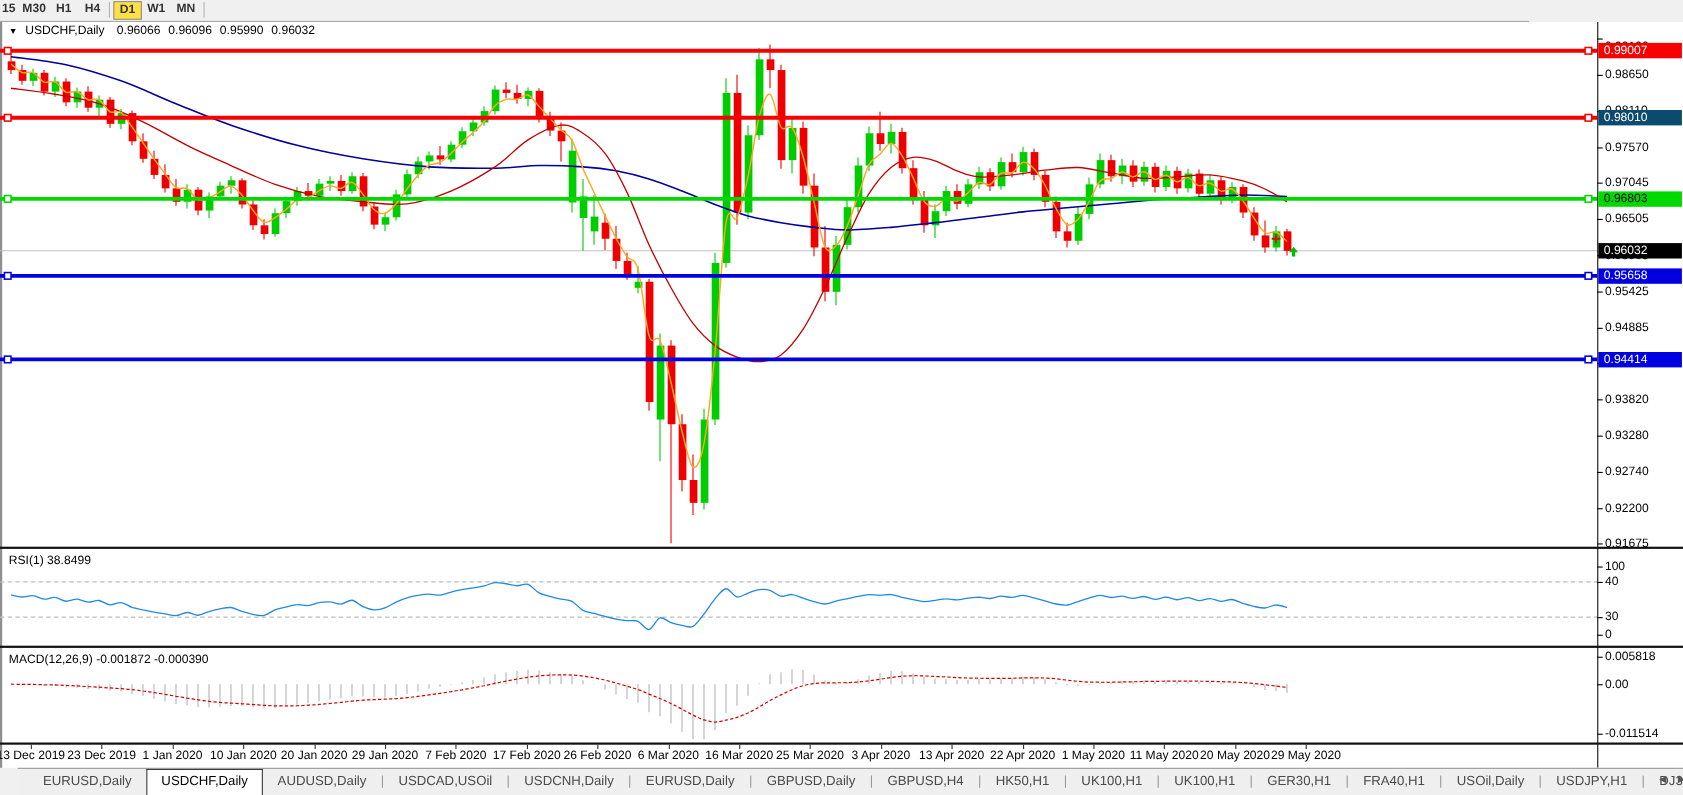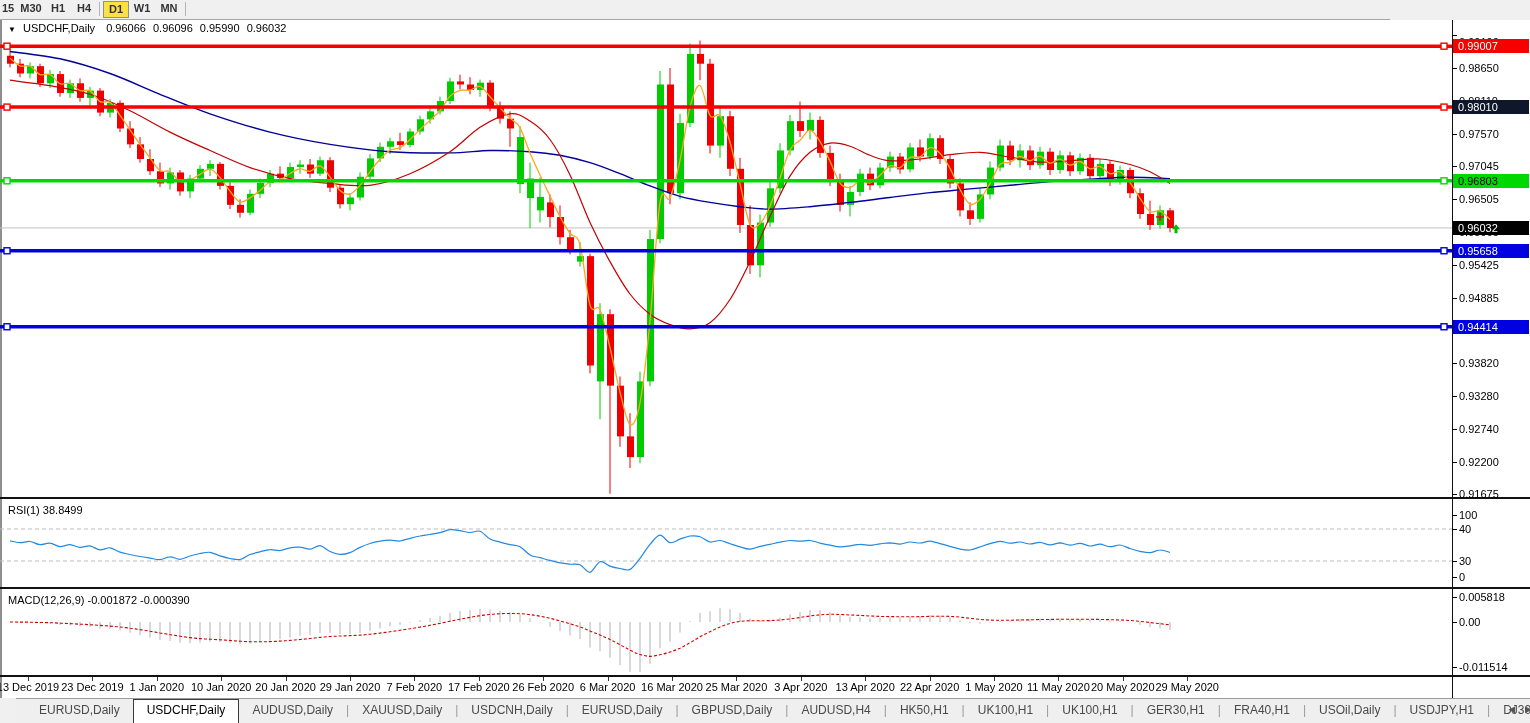--- a/index.html
+++ b/index.html
@@ -489,21 +489,21 @@
     <div class="axlbl" style="top:555px">30</div>
     <div class="tick" style="top:577px"></div>
     <div class="axlbl" style="top:571px">0</div>
     <div class="tick" style="top:596.9826px"></div>
     <div class="axlbl" style="top:590.9826px">0.005818</div>
     <div class="tick" style="top:622px"></div>
     <div class="axlbl" style="top:616px">0.00</div>
     <div class="tick" style="top:667.2102px"></div>
     <div class="axlbl" style="top:661.2102px">-0.011514</div>
     <div class="badge" style="top:39.17946999999999px;background:#f60000;color:#ffffff">0.99007</div>
-    <div class="badge" style="top:100.0862000000002px;background:#0f172a;color:#ffffff">0.98010</div>
+    <div class="badge" style="top:100.0862000000002px;background:#0c4a6e;color:#ffffff">0.98010</div>
     <div class="badge" style="top:173.82183000000035px;background:#00d900;color:#000000">0.96803</div>
     <div class="badge" style="top:243.76988000000011px;background:#0000e0;color:#ffffff">0.95658</div>
     <div class="badge" style="top:319.76584000000014px;background:#0000e0;color:#ffffff">0.94414</div>
     <div class="badge" style="top:220.92222000000032px;background:#000000;color:#ffffff">0.96032</div>
   </div>
 <div id="date-layer">
     <div class="dtick" style="left:28px"></div>
     <div class="datelbl" style="left:28px">13 Dec 2019</div>
     <div class="dtick" style="left:92.4px"></div>
     <div class="datelbl" style="left:92.4px">23 Dec 2019</div>
@@ -542,29 +542,29 @@
     <div class="dtick" style="left:1187.2px"></div>
     <div class="datelbl" style="left:1187.2px">29 May 2020</div>
   </div>
 
 <div id="tabbar">
   <div id="tabs">
       <div class="tab">EURUSD,Daily</div>
       <div class="tab active">USDCHF,Daily</div>
       <div class="tab">AUDUSD,Daily</div>
       <div class="pipe">|</div>
-      <div class="tab">XAUUSD,Daily</div>
+      <div class="tab">USDCAD,USOil</div>
       <div class="pipe">|</div>
       <div class="tab">USDCNH,Daily</div>
       <div class="pipe">|</div>
       <div class="tab">EURUSD,Daily</div>
       <div class="pipe">|</div>
       <div class="tab">GBPUSD,Daily</div>
       <div class="pipe">|</div>
-      <div class="tab">AUDUSD,H4</div>
+      <div class="tab">GBPUSD,H4</div>
       <div class="pipe">|</div>
       <div class="tab">HK50,H1</div>
       <div class="pipe">|</div>
       <div class="tab">UK100,H1</div>
       <div class="pipe">|</div>
       <div class="tab">UK100,H1</div>
       <div class="pipe">|</div>
       <div class="tab">GER30,H1</div>
       <div class="pipe">|</div>
       <div class="tab">FRA40,H1</div>

